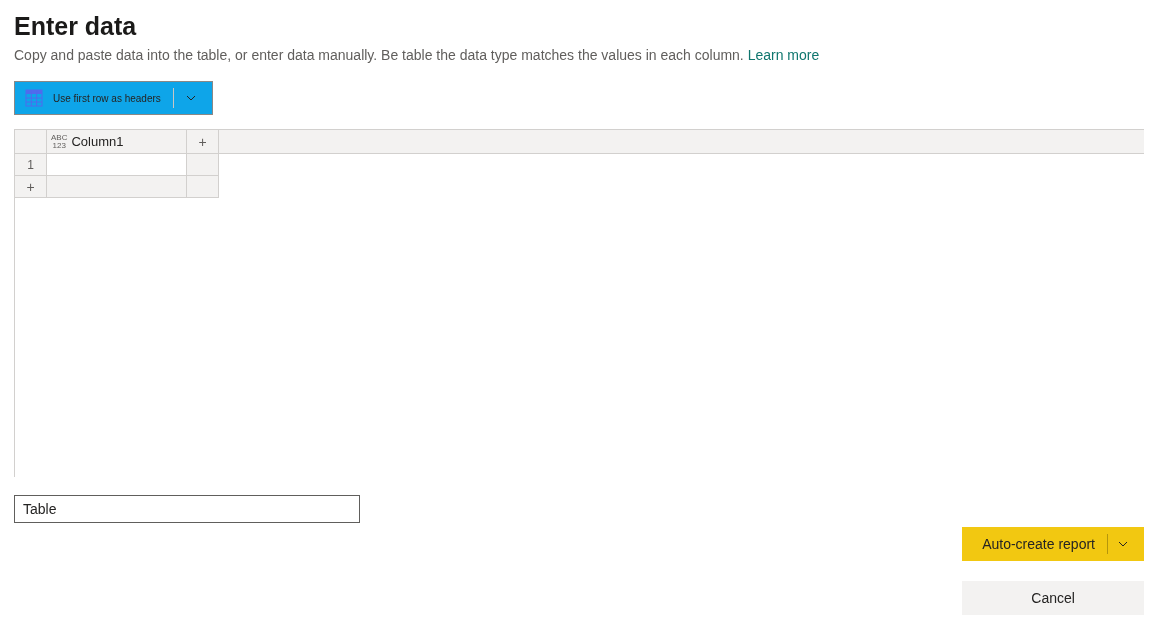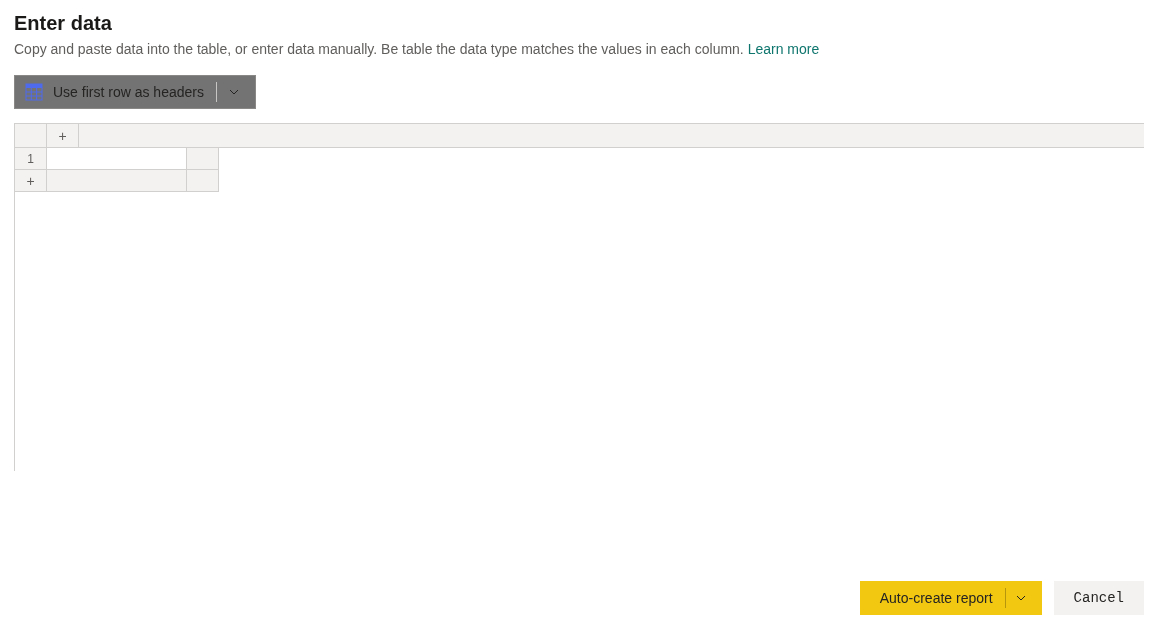--- a/index.html
+++ b/index.html
@@ -11,45 +11,45 @@
       font-family: "Segoe UI", -apple-system, sans-serif;
       font-size: 14px;
       color: #252423;
       background: #ffffff;
       width: 1158px;
       height: 627px;
       padding: 12px 14px;
       position: relative;
     }
     .page-title {
-      font-size: 20px;
+      font-size: 25px;
       font-weight: 600;
       color: #1b1a19;
       margin-bottom: 6px;
     }
     .page-subtitle {
       font-size: 14px;
       color: #605e5c;
       margin-bottom: 18px;
     }
     .learn-more {
       color: #0f766e;
       text-decoration: none;
       cursor: pointer;
     }
     .headers-btn {
       display: inline-flex;
       align-items: center;
       border: 1px solid #8a8886;
-      background: #737373;
+      background: #0ea5e9;
       height: 34px;
       padding: 0 8px 0 10px;
       cursor: pointer;
       font-family: inherit;
-      font-size: 14px;
+      font-size: 10px;
       color: #252423;
     }
     .headers-btn .icon-table {
       margin-right: 10px;
       display: inline-flex;
     }
     .headers-btn .label {
       margin-right: 12px;
     }
     .headers-btn .divider {
@@ -185,21 +185,22 @@
       font-family: inherit;
       font-size: 14px;
       color: #252423;
       outline: none;
     }
     .footer {
       position: absolute;
       bottom: 12px;
       right: 14px;
       display: flex;
-      gap: 12px;
+      gap: 20px;
+      flex-direction: column;
     }
     .primary-btn {
       display: inline-flex;
       align-items: center;
       border: none;
       background: #f2c811;
       height: 34px;
       padding: 0 8px 0 20px;
       cursor: pointer;
       font-family: inherit;
@@ -214,21 +215,21 @@
       height: 20px;
       background: rgba(0,0,0,0.25);
       margin-right: 2px;
     }
     .secondary-btn {
       border: none;
       background: #f3f2f1;
       height: 34px;
       padding: 0 20px;
       cursor: pointer;
-      font-family: Liberation Mono, monospace;
+      font-family: Liberation Sans, sans-serif;
       font-size: 14px;
       color: #252423;
     }
     .toolbar-area {
       margin-bottom: 14px;
     }
   </style>
 </head>
 <body>
 
@@ -255,36 +256,44 @@
       <svg width="12" height="12" viewBox="0 0 12 12">
         <path d="M2 4 L6 8 L10 4" fill="none" stroke="#252423" stroke-width="1"></path>
       </svg>
     </span>
   </button>
 </div>
 
 <div class="grid-outer">
   <div class="grid-header-row">
     <div class="grid-rownum-col"></div>
+    <div class="grid-col-header">
+      <span class="datatype-icon">
+        <span>ABC</span>
+        <span>123</span>
+      </span>
+      <span class="col-label">Column1</span>
+    </div>
     <div class="grid-add-col">+</div>
     <div class="grid-header-end"></div>
   </div>
   <div class="grid-data-row">
     <div class="grid-rownum-col">1</div>
     <div class="grid-cell"></div>
     <div class="grid-add-row-end" style="background:#f3f2f1;"></div>
   </div>
   <div class="grid-data-row">
     <div class="grid-add-row-num">+</div>
     <div class="grid-add-row-cell"></div>
     <div class="grid-add-row-end"></div>
   </div>
 </div>
 
 <div class="name-section">
+  <input class="name-input" type="text" value="Table" style="">
 </div>
 
 <div class="footer">
   <button class="primary-btn">
     <span class="label">Auto-create report</span>
     <span class="divider"></span>
     <span class="chevron-btn">
       <svg width="12" height="12" viewBox="0 0 12 12">
         <path d="M2 4 L6 8 L10 4" fill="none" stroke="#252423" stroke-width="1"></path>
       </svg>

